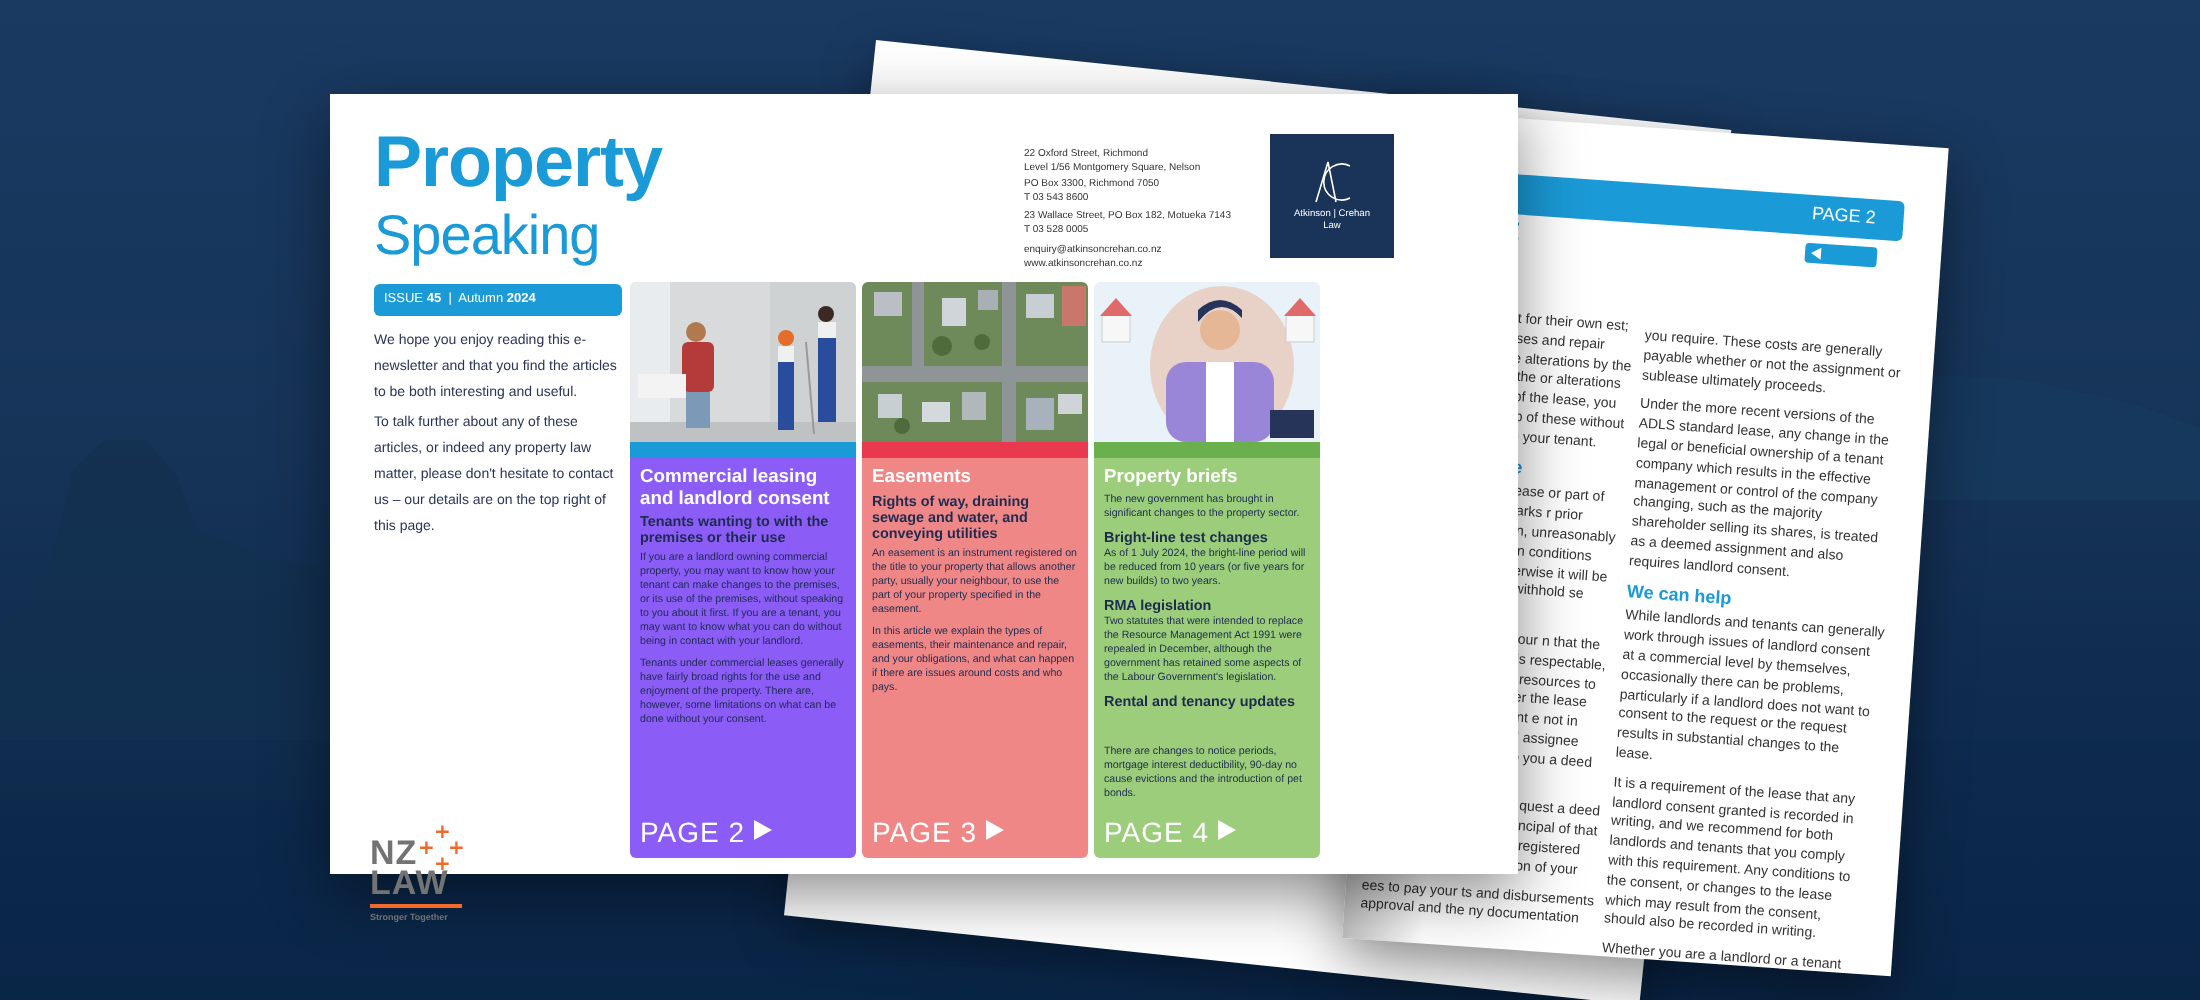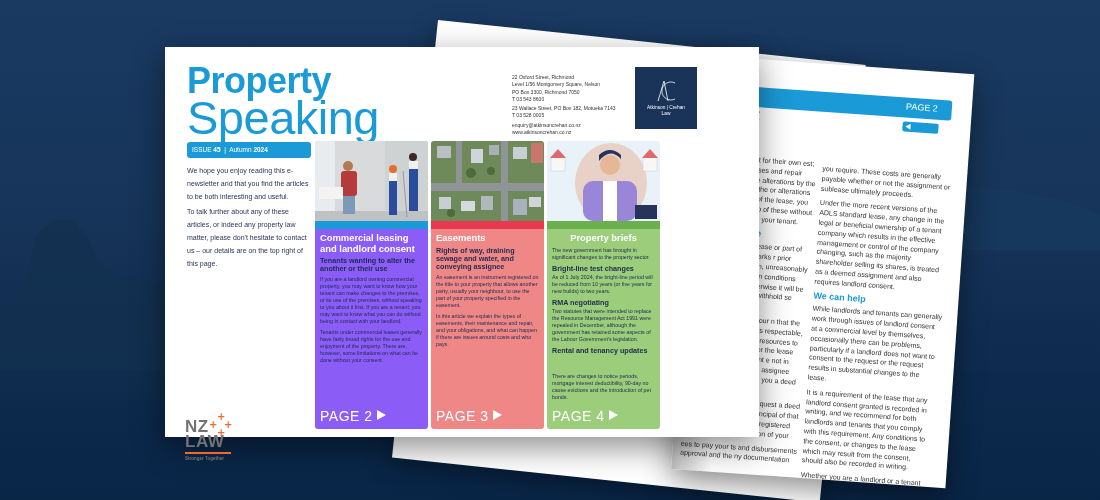--- a/index.html
+++ b/index.html
@@ -46,21 +46,21 @@
   .rp-shade { position: absolute; left: 0; top: 0; width: 40px; height: 100%;
     background: linear-gradient(90deg, rgba(0,0,0,.25), rgba(0,0,0,0)); }
 
   
   .page-front {
     position: absolute; left: 165px; top: 47px; width: 594px; height: 390px;
     background: #fff; box-shadow: 0 10px 30px rgba(0,0,0,.45);
   }
   .title-wrap { position: absolute; left: 22px; top: 16px; color: #1a9ad6; }
   .title-1 { font-family: "Liberation Sans", sans-serif; font-weight: bold; font-size: 36px; line-height: 36px; letter-spacing: -0.5px; }
-  .title-2 { font-family: "Liberation Sans", sans-serif; font-weight: normal; font-size: 47px; line-height: 38px; letter-spacing: -0.5px; }
+  .title-2 { font-family: "Liberation Sans", sans-serif; font-weight: normal; font-size: 28px; line-height: 38px; letter-spacing: -0.5px; }
   .issue-bar { position: absolute; left: 22px; top: 95px; width: 124px; height: 16px;
     background: #1a9ad6; border-radius: 3px; color: #fff; font-size: 6.5px; line-height: 16px; padding-left: 5px; box-sizing: border-box;
     font-family: "Liberation Sans", sans-serif; }
   .issue-bar b { font-weight: bold; }
   .intro { position: absolute; left: 22px; top: 118px; width: 126px; font-family: "Liberation Sans", sans-serif; color: #1d2b50; }
   .intro .lead { font-weight: bold; font-size: 8.6px; line-height: 13px; margin: 0; }
   .intro p { font-size: 7px; line-height: 12.8px; margin: 0 0 3px 0; color: #2a3557; }
   .nzlaw { position: absolute; left: 20px; top: 372px; font-family: "Liberation Sans", sans-serif; color: #737373; }
   .nz-text { font-weight: bold; font-size: 17px; line-height: 15px; letter-spacing: 0.5px; }
   .nz-line { width: 46px; height: 2px; background: #f26a2a; margin-top: 3px; }
@@ -79,21 +79,21 @@
   .card-body { position: absolute; left: 0; top: 88px; width: 113px; height: 200px; border-radius: 0 0 3px 3px; padding: 4px 5px; box-sizing: border-box; }
   .card-title { color: #fff; font-weight: bold; font-size: 9.4px; line-height: 10.5px; margin: 0 0 3px 0; }
   .card-sub { color: #1d2b50; font-weight: bold; font-size: 7.2px; line-height: 8.2px; margin: 0 0 3px 0; }
   .card-text { color: #1d2b50; font-size: 5.3px; line-height: 7px; margin: 0 0 4px 0; }
   .card-page { position: absolute; left: 5px; bottom: 6px; color: #fff; font-size: 14px; line-height: 14px; letter-spacing: 0.5px; }
   .card-page .tri { display: inline-block; width: 0; height: 0; border-top: 5px solid transparent; border-bottom: 5px solid transparent; border-left: 9px solid #fff; margin-left: 4px; vertical-align: 1px; }
 
   .c1 { left: 150px; } .c1 .card-stripe { background: #1a9ad6; } .c1 .card-body { background: #8b5cf6; }
   .c2 { left: 266px; } .c2 .card-stripe { background: #e8394f; } .c2 .card-body { background: #f08787; }
   .c3 { left: 382px; } .c3 .card-stripe { background: #6ab04c; } .c3 .card-body { background: #9bcd7a; }
-  .c3 .card-title { color: #fff; text-align: center; }
+  .c3 .card-title { color: #fff; }
 </style>
 </head>
 <body>
 
 <div class="bg-hill"></div>
 <div class="bg-hill-right"></div>
 <div class="bg-water"></div>
 
 <div class="page-back"></div>
 
@@ -192,21 +192,21 @@
         <rect x="74" y="40" width="8" height="34" fill="#2a4c9c"></rect>
         <circle cx="98" cy="16" r="4" fill="#3a2a22"></circle>
         <rect x="94" y="20" width="9" height="12" fill="#f0f0f0"></rect>
         <rect x="94" y="28" width="9" height="42" fill="#2a4c9c"></rect>
         <line x1="88" y1="30" x2="92" y2="76" stroke="#999" stroke-width="1"></line>
       </svg>
     </div>
     <div class="card-stripe"></div>
     <div class="card-body">
       <div class="card-title">Commercial leasing and landlord consent</div>
-      <div class="card-sub">Tenants wanting to alter the another or their use</div>
+      <div class="card-sub">Tenants wanting to with the premises or their use</div>
       <p class="card-text">If you are a landlord owning commercial property, you may want to know how your tenant can make changes to the premises, or its use of the premises, without speaking to you about it first. If you are a tenant, you may want to know what you can do without being in contact with your landlord.</p>
       <p class="card-text">Tenants under commercial leases generally have fairly broad rights for the use and enjoyment of the property. There are, however, some limitations on what can be done without your consent.</p>
       <div class="card-page"><span>PAGE 2</span><span class="tri"></span></div>
     </div>
   </div>
 
   <div class="card c2">
     <div class="card-img">
       <svg width="113" height="80" viewBox="0 0 113 80">
         <rect width="113" height="80" fill="#6f8a5a"></rect>
@@ -224,21 +224,21 @@
         <rect x="82" y="58" width="14" height="16" fill="#a7b2bd"></rect>
         <rect x="98" y="56" width="12" height="10" fill="#d0d4d6"></rect>
         <circle cx="40" cy="32" r="5" fill="#4f6b3c"></circle>
         <circle cx="60" cy="30" r="4" fill="#4f6b3c"></circle>
         <circle cx="20" cy="72" r="4" fill="#4f6b3c"></circle>
       </svg>
     </div>
     <div class="card-stripe"></div>
     <div class="card-body">
       <div class="card-title">Easements</div>
-      <div class="card-sub">Rights of way, draining sewage and water, and conveying assignee</div>
+      <div class="card-sub">Rights of way, draining sewage and water, and conveying utilities</div>
       <p class="card-text">An easement is an instrument registered on the title to your property that allows another party, usually your neighbour, to use the part of your property specified in the easement.</p>
       <p class="card-text">In this article we explain the types of easements, their maintenance and repair, and your obligations, and what can happen if there are issues around costs and who pays.</p>
       <div class="card-page"><span>PAGE 3</span><span class="tri"></span></div>
     </div>
   </div>
 
   <div class="card c3">
     <div class="card-img">
       <svg width="113" height="80" viewBox="0 0 113 80">
         <rect width="113" height="80" fill="#e8f2f8"></rect>
@@ -253,20 +253,20 @@
         <polygon points="95,17 103,8 111,17" fill="#e06a6a"></polygon>
         <rect x="88" y="64" width="22" height="14" fill="#27345a"></rect>
       </svg>
     </div>
     <div class="card-stripe"></div>
     <div class="card-body">
       <div class="card-title">Property briefs</div>
       <p class="card-text">The new government has brought in significant changes to the property sector.</p>
       <div class="card-sub" style="margin-bottom:1px">Bright-line test changes</div>
       <p class="card-text">As of 1 July 2024, the bright-line period will be reduced from 10 years (or five years for new builds) to two years.</p>
-      <div class="card-sub" style="margin-bottom:1px">RMA negotiating</div>
+      <div class="card-sub" style="margin-bottom:1px">RMA legislation</div>
       <p class="card-text">Two statutes that were intended to replace the Resource Management Act 1991 were repealed in December, although the government has retained some aspects of the Labour Government's legislation.</p>
       <div class="card-sub" style="margin-bottom:18px">Rental and tenancy updates</div>
       <p class="card-text">There are changes to notice periods, mortgage interest deductibility, 90-day no cause evictions and the introduction of pet bonds.</p>
       <div class="card-page"><span>PAGE 4</span><span class="tri"></span></div>
     </div>
   </div>
 </div>
 
 </body></html>

